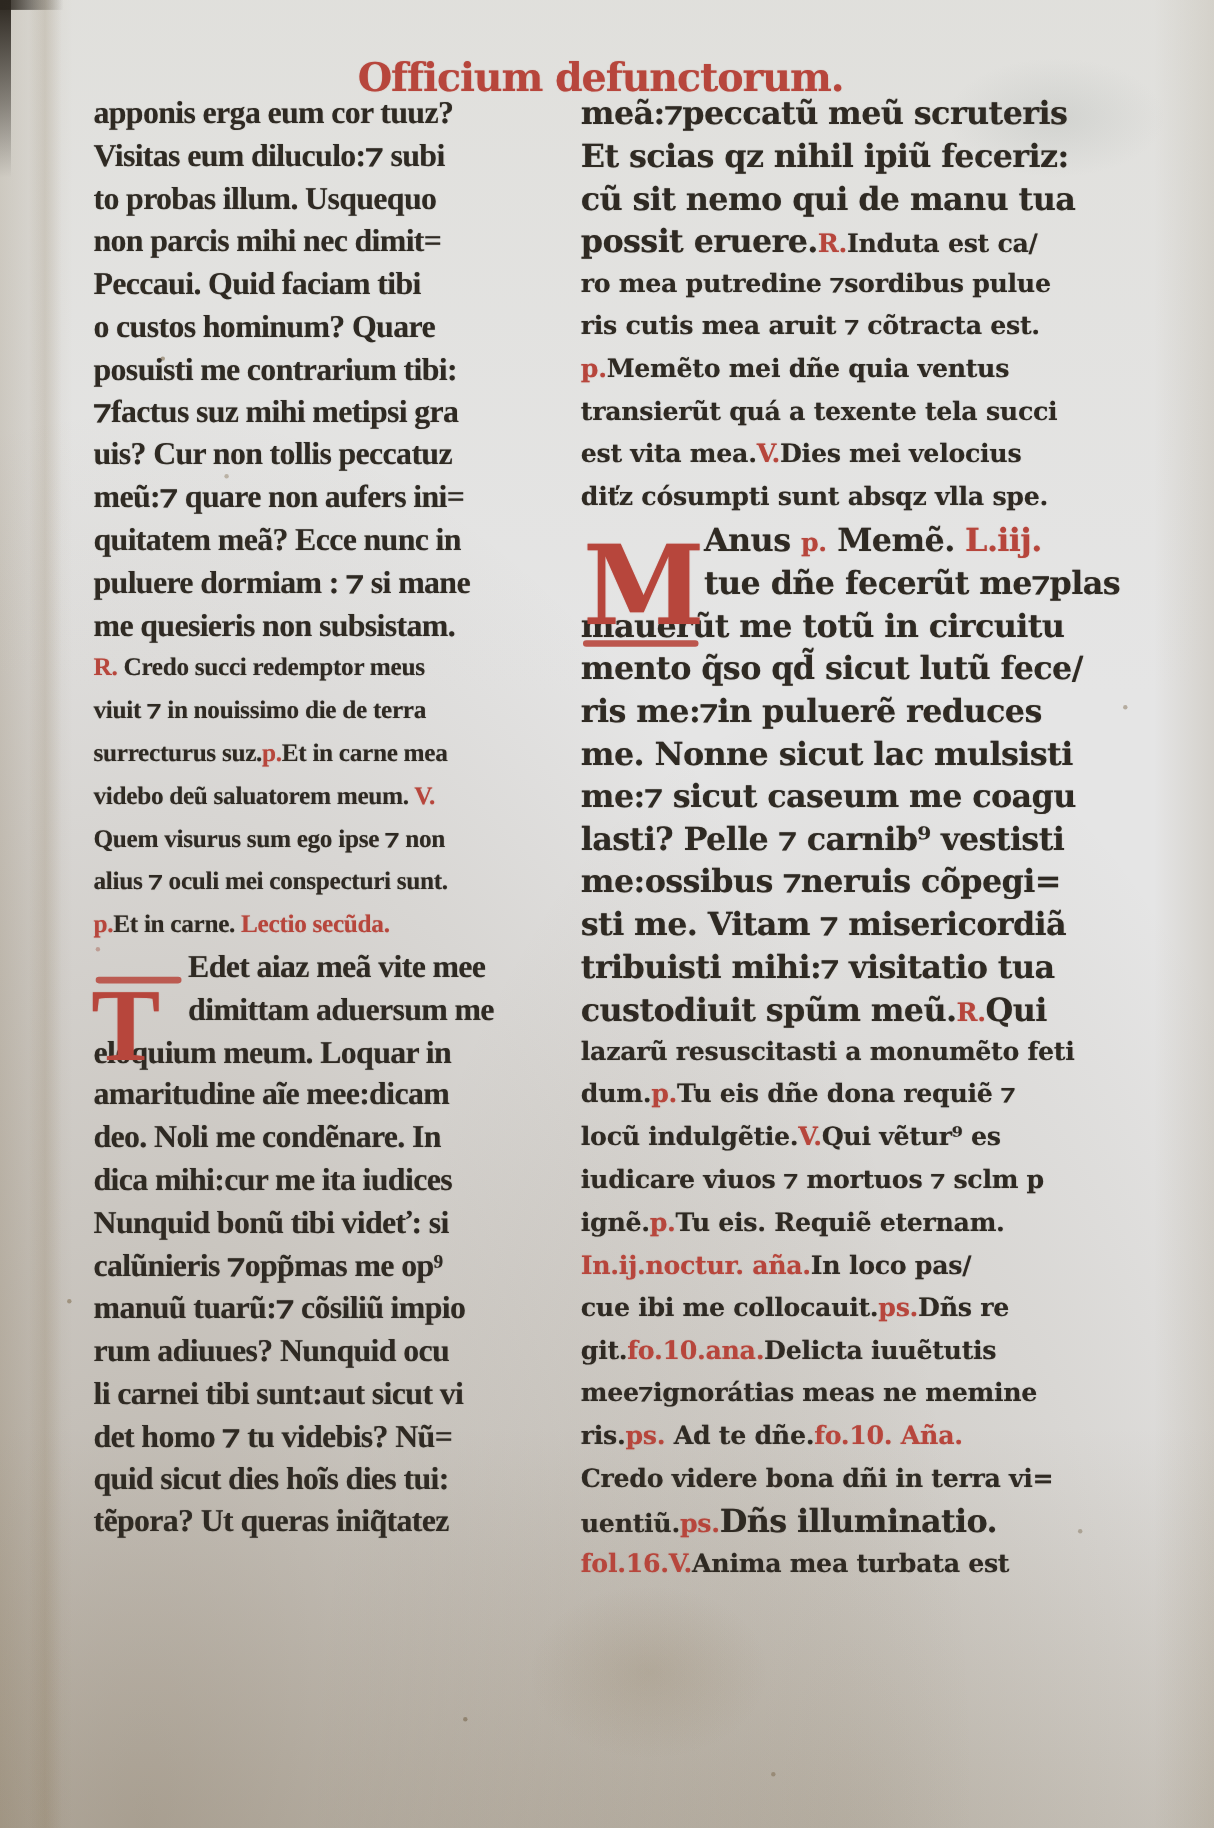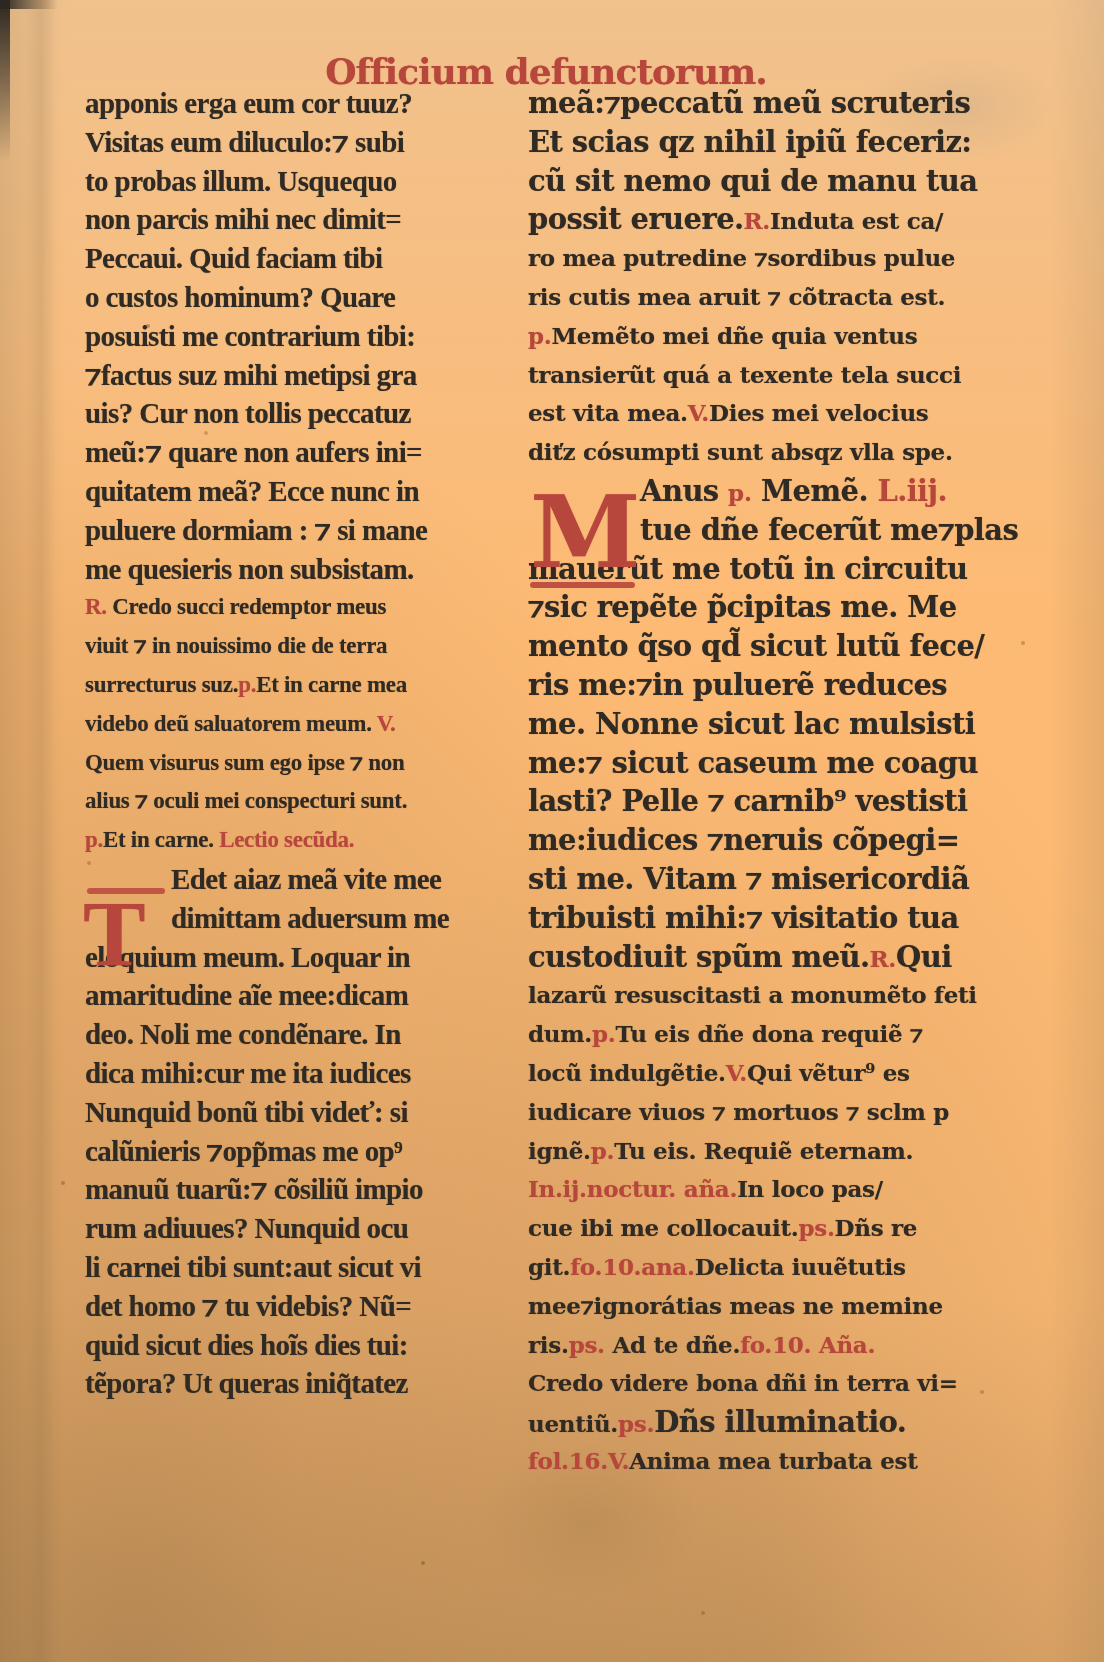--- a/index.html
+++ b/index.html
@@ -1,20 +1,20 @@
 <!DOCTYPE html>
 <html><head>
 <meta charset="utf-8">
 <style>
   html,body{margin:0;padding:0;background:#8a8274;}
   #page{
     position:relative;
     width:1104px;height:1662px;
     overflow:hidden;
-    background:#fdba74;
+    background:#e5e5e5;
     font-family:"DejaVu Serif","Liberation Serif",serif;
   }
   
   #page::before{
     content:"";position:absolute;inset:0;pointer-events:none;
     background:
       linear-gradient(180deg, rgba(213,211,199,.30), rgba(213,211,199,0) 38%),
       linear-gradient(90deg, rgba(110,88,52,.22), rgba(110,88,52,0) 6%),
       linear-gradient(270deg, rgba(120,100,65,.16), rgba(120,100,65,0) 5%),
       radial-gradient(ellipse at 12% 100%, rgba(93,72,42,.34), rgba(93,72,42,0) 55%),
@@ -125,27 +125,26 @@
       <div class="line"><span class="run l">possit eruere.</span><span class="run s red">R.</span><span class="run s">Induta est ca/</span></div>
       <div class="line"><span class="run s">ro mea putredine ⁊sordibus pulue</span></div>
       <div class="line"><span class="run s">ris cutis mea aruit ⁊ cõtracta est.</span></div>
       <div class="line"><span class="run s red">p.</span><span class="run s">Memẽto  mei dñe quia ventus</span></div>
       <div class="line"><span class="run s">transierũt quá a texente tela succi</span></div>
       <div class="line"><span class="run s">est vita mea.</span><span class="run s red">V.</span><span class="run s">Dies mei velocius</span></div>
       <div class="line"><span class="run s">diťz cósumpti sunt absqz vlla spe.</span></div>
       <div class="line ind-right"><span class="run l">Anus </span><span class="run s red">p.</span><span class="run l"> Memẽ. </span><span class="run l red">L.iij.</span></div>
       <div class="line ind-right"><span class="run l">tue dñe fecerũt me⁊plas</span></div>
       <div class="line"><span class="run l">mauerũt me totũ in circuitu</span></div>
-      <div class="line"><span class="run l">⁊sic repẽte p̃cipitas me. Me</span></div>
       <div class="line"><span class="run l">mento q̃so qd̃ sicut lutũ fece/</span></div>
       <div class="line"><span class="run l">ris me:⁊in puluerẽ reduces</span></div>
       <div class="line"><span class="run l">me. Nonne sicut lac mulsisti</span></div>
       <div class="line"><span class="run l">me:⁊ sicut caseum me coagu</span></div>
       <div class="line"><span class="run l">lasti? Pelle ⁊ carnib⁹ vestisti</span></div>
-      <div class="line"><span class="run l">me:iudices ⁊neruis cõpegi=</span></div>
+      <div class="line"><span class="run l">me:ossibus ⁊neruis cõpegi=</span></div>
       <div class="line"><span class="run l">sti me. Vitam ⁊ misericordiã</span></div>
       <div class="line"><span class="run l">tribuisti mihi:⁊ visitatio tua</span></div>
       <div class="line"><span class="run l">custodiuit spũm meũ.</span><span class="run s red">R.</span><span class="run l">Qui</span></div>
       <div class="line"><span class="run s">lazarũ resuscitasti a monumẽto feti</span></div>
       <div class="line"><span class="run s">dum.</span><span class="run s red">p.</span><span class="run s">Tu eis dñe dona requiẽ ⁊</span></div>
       <div class="line"><span class="run s">locũ indulgẽtie.</span><span class="run s red">V.</span><span class="run s">Qui vẽtur⁹ es</span></div>
       <div class="line"><span class="run s">iudicare viuos ⁊ mortuos ⁊ sclm p</span></div>
       <div class="line"><span class="run s">ignẽ.</span><span class="run s red">p.</span><span class="run s">Tu eis. Requiẽ eternam.</span></div>
       <div class="line"><span class="run s red">In.ij.noctur. aña.</span><span class="run s">In loco pas/</span></div>
       <div class="line"><span class="run s">cue ibi me collocauit.</span><span class="run s red">ps.</span><span class="run s">Dñs re</span></div>

